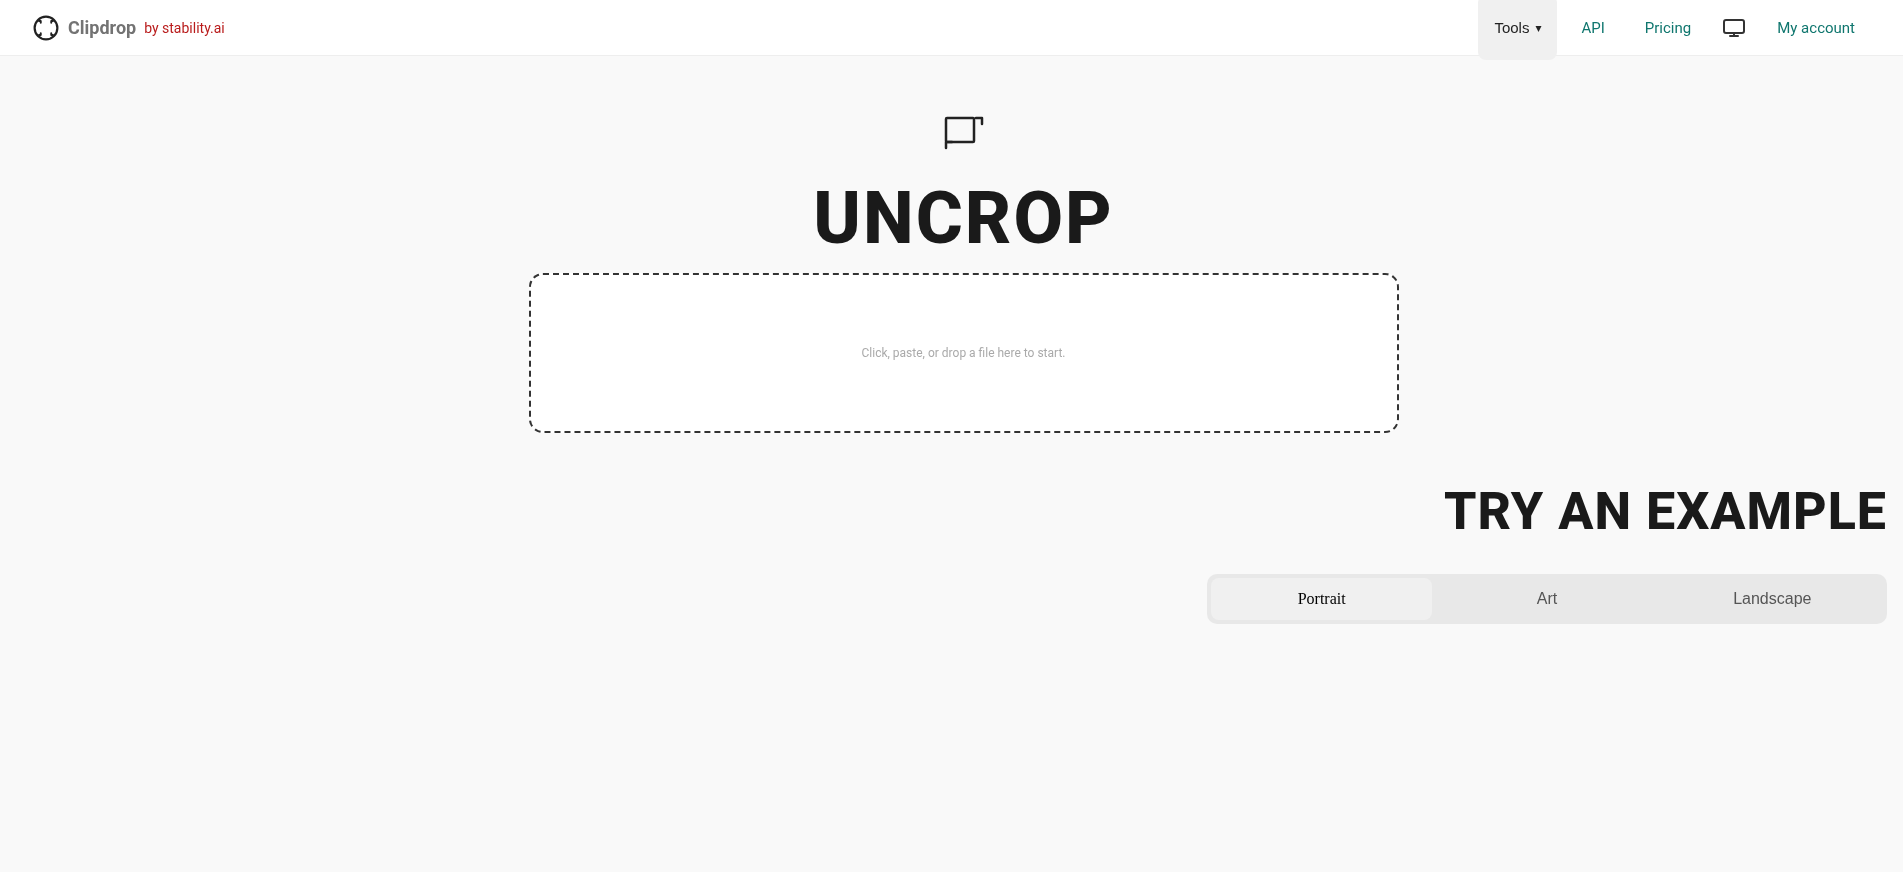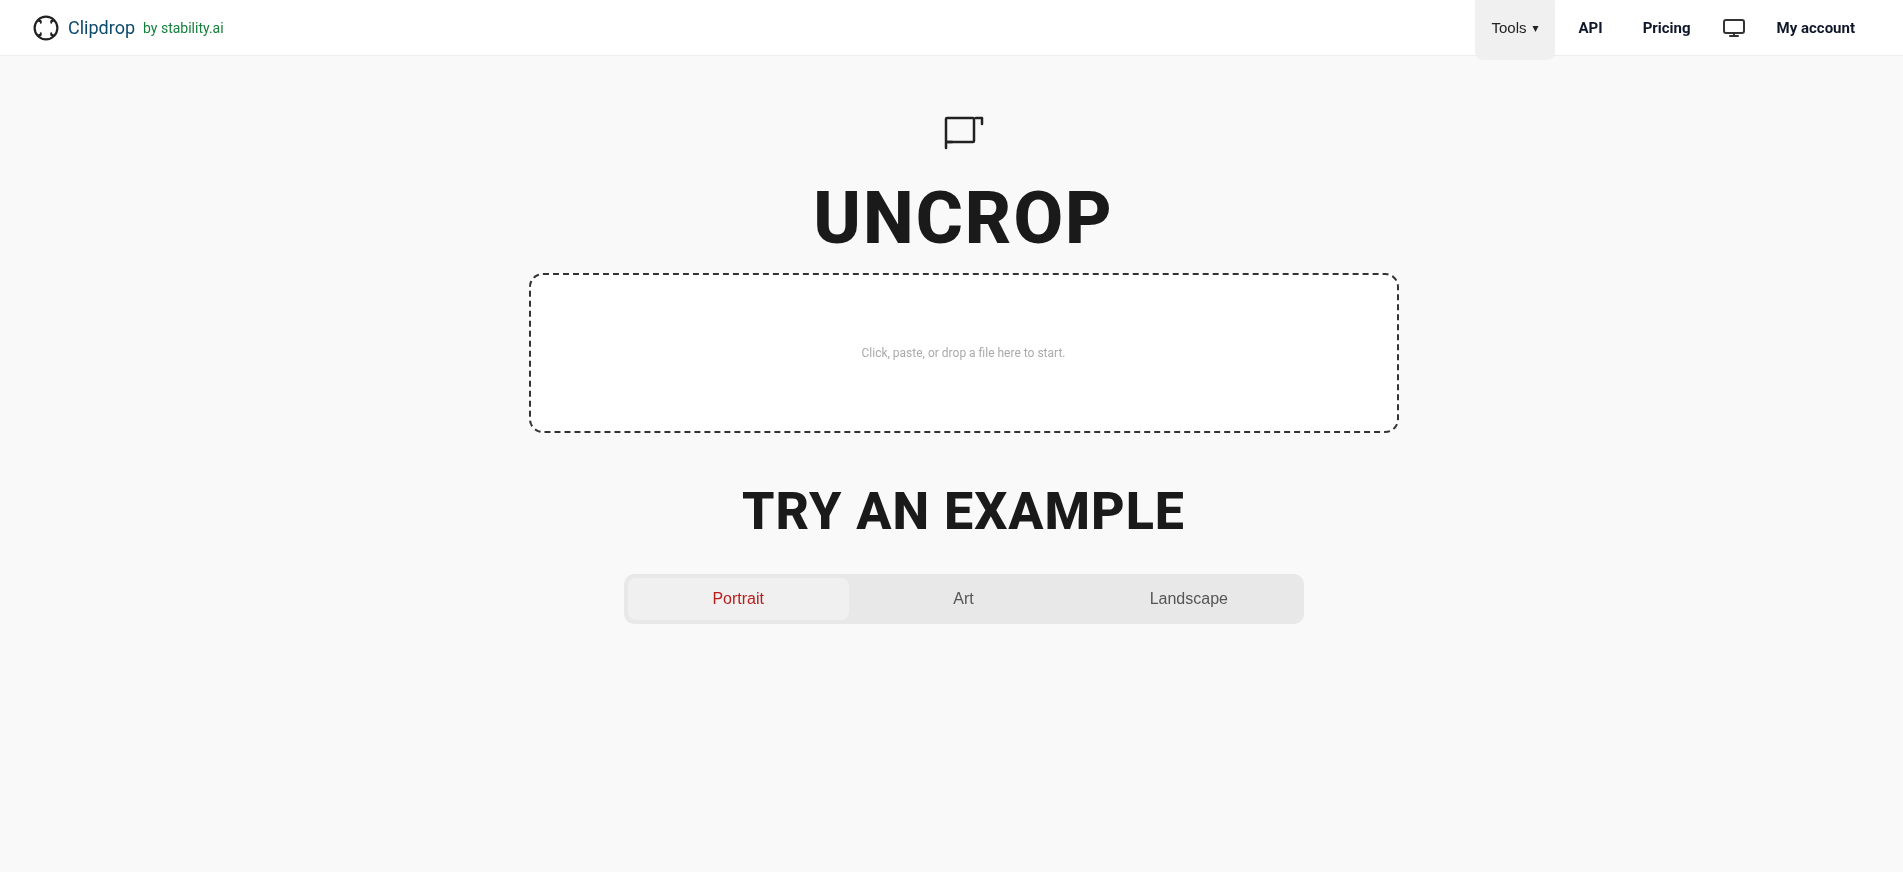--- a/index.html
+++ b/index.html
@@ -34,27 +34,27 @@
       color: inherit;
     }
 
     .logo-icon {
       width: 28px;
       height: 28px;
     }
 
     .logo-text {
       font-size: 18px;
-      font-weight: 400;
-      color: #0c4a6e;
+      font-weight: 700;
+      color: #737373;
     }
 
     .logo-sub {
       font-size: 14px;
-      color: #15803d;
+      color: #b91c1c;
       font-weight: 400;
     }
 
     nav {
       display: flex;
       align-items: center;
       gap: 8px;
     }
 
     .nav-tools-btn {
@@ -72,22 +72,22 @@
     }
 
     .nav-tools-btn .chevron {
       font-size: 12px;
     }
 
     .nav-link {
       background: none;
       border: none;
       font-size: 15px;
-      font-weight: 700;
-      color: #0f172a;
+      font-weight: 400;
+      color: #0f766e;
       cursor: pointer;
       padding: 8px 16px;
       text-decoration: none;
     }
 
     .nav-icon-btn {
       background: none;
       border: none;
       cursor: pointer;
       padding: 8px;
@@ -143,21 +143,21 @@
 
     .drop-zone-text {
       font-size: 12px;
       color: #aaa;
     }
 
     
     .example-section {
       display: flex;
       flex-direction: column;
-      align-items: center;
+      align-items: flex-end;
       width: 100%;
     }
 
     .example-title {
       font-size: 52px;
       font-weight: 800;
       letter-spacing: 1px;
       color: #1a1a1a;
       margin-bottom: 32px;
       text-align: center;
@@ -181,21 +181,22 @@
       font-size: 16px;
       font-weight: 500;
       cursor: pointer;
       background: transparent;
       color: #555;
       transition: background 0.15s;
     }
 
     .example-tab.active {
       background: #f0f0f0;
-      color: #b91c1c;
+      color: #000000;
+      font-family: Liberation Serif, serif;
     }
   </style>
 </head>
 <body>
 
 <header>
   <a class="logo-area" href="#">
 
     <svg class="logo-icon" viewBox="0 0 32 32" fill="none" xmlns="http://www.w3.org/2000/svg">
       <circle cx="16" cy="16" r="13" stroke="#222" stroke-width="2.5" fill="none"></circle>

